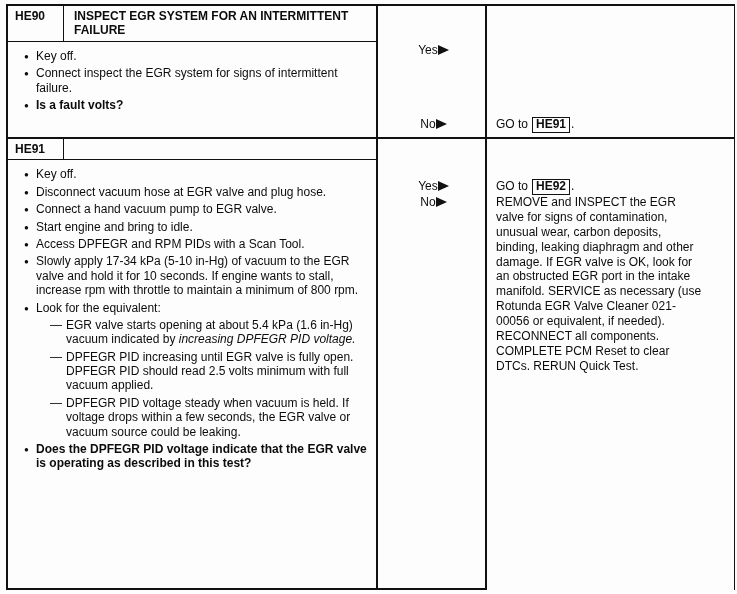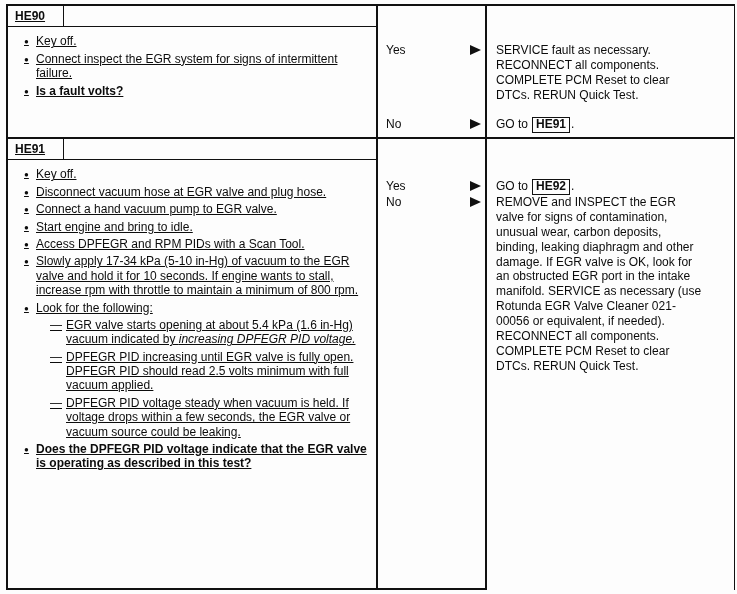--- a/index.html
+++ b/index.html
@@ -7,59 +7,60 @@
     position:relative; width:737px; height:594px; background:#fdfdfd;
     font-family:"Liberation Sans", sans-serif; font-size:12px; color:#0c0c0c;
     overflow:hidden;
   }
   .table {
     position:absolute; left:6px; top:4px; width:729px; height:586px;
     display:grid; grid-template-columns:370px 109px 1fr; grid-template-rows:133px 1fr;
     border-top:2px solid #111; border-left:2px solid #111; border-right:1px solid #111;
     box-sizing:border-box;
   }
-  .cell { position:relative; box-sizing:border-box; overflow:hidden;text-decoration:underline; }
+  .cell { position:relative; box-sizing:border-box; overflow:hidden; }
   .c-left, .c-mid { border-right:2px solid #111; }
   .r1 { border-bottom:2px solid #111; }
   .r2.c-left, .r2.c-mid { border-bottom:2px solid #111; }
 
   .hdr { display:flex; align-items:stretch; border-bottom:1.5px solid #111; font-weight:bold; }
   .hdr .code { flex:0 0 46px; border-right:1.5px solid #111; padding:3px 2px 3px 7px; line-height:1.2; }
   .hdr .ttl  { flex:1; padding:3px 10px; line-height:1.2; }
 
   .steps { padding:7px 8px 0 16px; }
   .step { display:flex; margin:0 0 3px 0; line-height:1.2; }
   .step .mk { flex:0 0 12px; font-size:8px; padding-top:3px; }
   .step .tx { flex:1; }
   .step.sub { margin-left:26px; }
   .step.sub .mk { flex:0 0 16px; font-size:12px; padding-top:0; }
   .step.q .mk, .step.q .tx { font-weight:bold; }
   .step.q .mk { font-size:8px; }
   .it { font-style:italic; }
 
-  .res { position:absolute; left:8px; right:4px; display:flex; justify-content:space-between; align-items:center; line-height:1.2; }
+  .res { position:absolute; left:8px; right:4px; display:flex; justify-content:center; align-items:center; line-height:1.2; }
   .arr { width:0; height:0; border-top:5px solid transparent; border-bottom:5px solid transparent; border-left:11px solid #111; }
 
   .act { position:absolute; left:9px; right:28px; line-height:1.24; }
   .ref { display:inline-block; border:1.5px solid #111; padding:0 3px; margin:0 1px 0 4px; font-weight:bold; line-height:1.15; }
 
   .t37  { top:37px; }
   .t111 { top:111px; }
   .t40  { top:40px; }
   .t56  { top:56px; }
 </style>
 </head>
 <body>
 
 <div class="page">
   <div class="table">
 
     <div class="cell c-left r1">
       <div class="hdr">
         <div class="code">HE90</div>
+        <div class="ttl">INSPECT EGR SYSTEM FOR AN INTERMITTENT FAILURE</div>
       </div>
       <div class="steps">
         <div class="step">
           <span class="mk">●</span>
           <span class="tx">Key off.</span>
         </div>
         <div class="step">
           <span class="mk">●</span>
           <span class="tx">Connect inspect the EGR system for signs of intermittent failure.</span>
         </div>
@@ -75,21 +76,20 @@
         <span>Yes</span>
         <span class="arr"></span>
       </div>
       <div class="res t111">
         <span>No</span>
         <span class="arr"></span>
       </div>
     </div>
 
     <div class="cell r1">
-      <div class="act t37">SERVICE fault as necessary. RECONNECT all components. COMPLETE PCM Reset to clear DTCs. RERUN Quick Test.</div>
       <div class="act t111"><span>GO to</span><span class="ref">HE91</span><span>.</span></div>
     </div>
 
     <div class="cell c-left r2">
       <div class="hdr">
         <div class="code">HE91</div>
       </div>
       <div class="steps">
         <div class="step">
           <span class="mk">●</span>
@@ -110,21 +110,21 @@
         <div class="step">
           <span class="mk">●</span>
           <span class="tx">Access DPFEGR and RPM PIDs with a Scan Tool.</span>
         </div>
         <div class="step">
           <span class="mk">●</span>
           <span class="tx">Slowly apply 17-34 kPa (5-10 in-Hg) of vacuum to the EGR valve and hold it for 10 seconds. If engine wants to stall, increase rpm with throttle to maintain a minimum of 800 rpm.</span>
         </div>
         <div class="step">
           <span class="mk">●</span>
-          <span class="tx">Look for the following:</span>
+          <span class="tx">Look for the equivalent:</span>
         </div>
         <div class="step sub">
           <span class="mk">—</span>
           <span class="tx"><span>EGR valve starts opening at about 5.4 kPa (1.6 in-Hg) vacuum indicated by </span><span class="it">increasing DPFEGR PID voltage.</span></span>
         </div>
         <div class="step sub">
           <span class="mk">—</span>
           <span class="tx"><span>DPFEGR PID increasing until EGR valve is fully open. DPFEGR PID should read 2.5 volts minimum with full vacuum applied.</span><span class="it"></span></span>
         </div>
         <div class="step sub">

